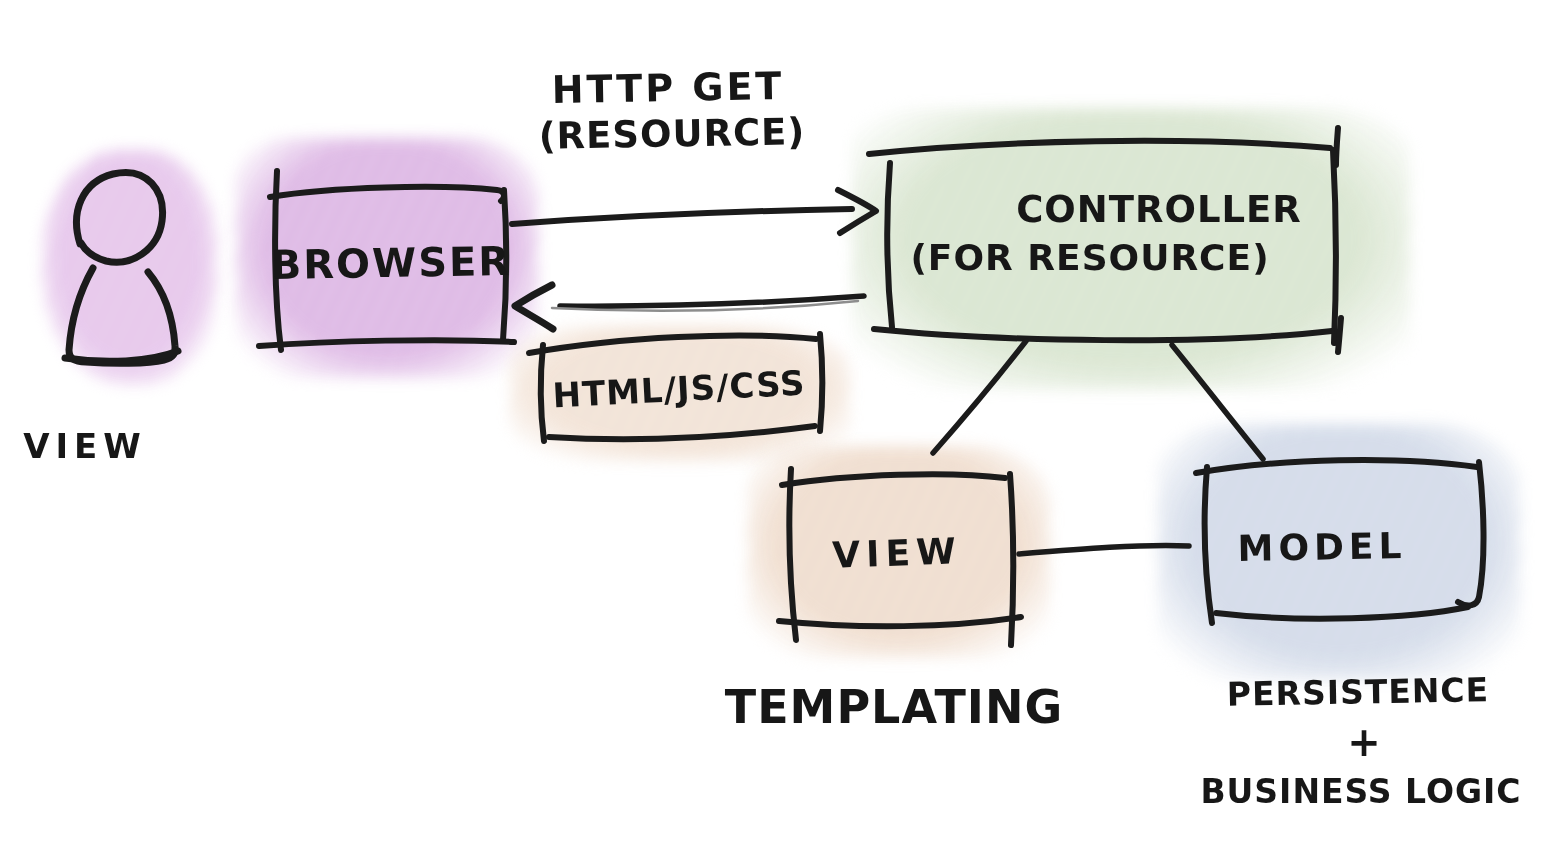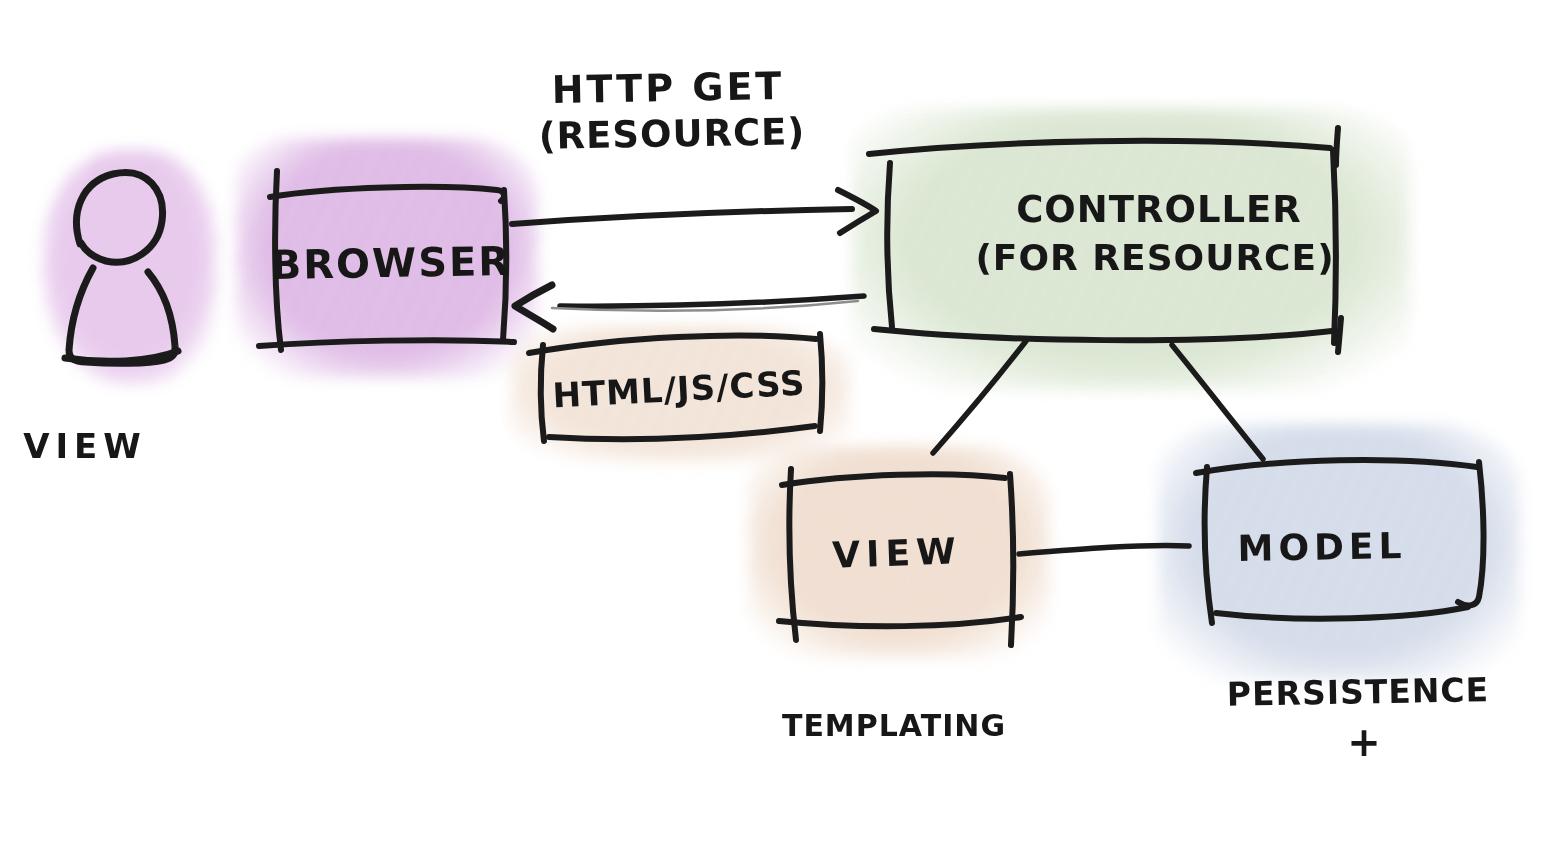--- a/index.html
+++ b/index.html
@@ -116,24 +116,25 @@
   </svg>
 
   <div class="lbl" style="left:85px; top:446px; font-size:34px; --ls:6px;">VIEW</div>
 
   <div class="lbl" style="left:391px; top:263px; font-size:40px; --r:-1deg; --ls:2px;">BROWSER</div>
 
   <div class="lbl" style="left:668px; top:88px; font-size:38px; --r:-1deg; --ls:3px;">HTTP GET</div>
   <div class="lbl" style="left:672px; top:134px; font-size:37px; --r:-1deg; --ls:1px;">(RESOURCE)</div>
 
   <div class="lbl" style="left:1115px; top:209px; font-size:37px;margin-left:44px; --ls:1px;">CONTROLLER</div>
-  <div class="lbl" style="left:1155px; top:257px; font-size:36px; --ls:1px;">(FOR RESOURCE)</div>
+  <div class="lbl" style="left:1090px; top:257px; font-size:36px; --ls:1px;">(FOR RESOURCE)</div>
 
   <div class="lbl" style="left:679px; top:389px; font-size:34px; --r:-3deg; --ls:1px;">HTML/JS/CSS</div>
 
   <div class="lbl" style="left:897px; top:553px; font-size:36px; --r:-2deg; --ls:6px;">VIEW</div>
-  <div class="lbl" style="left:894px; top:725px; font-size:30px; --ls:1px;">TEMPLATING</div>
+  <div class="lbl" style="left:894px; top:707px; font-size:46px; --ls:1px;">TEMPLATING</div>
 
   <div class="lbl" style="left:1322px; top:547px; font-size:36px; --r:-1deg; --ls:5px;">MODEL</div>
   <div class="lbl" style="left:1358px; top:692px; font-size:33px; --r:-1deg; --ls:1px;">PERSISTENCE</div>
   <div class="lbl" style="left:1365px; top:742px; font-size:40px;">+</div>
+  <div class="lbl" style="left:1361px; top:791px; font-size:33px; --ls:1px;">BUSINESS LOGIC</div>
 
 </div>
 
 </body></html>

